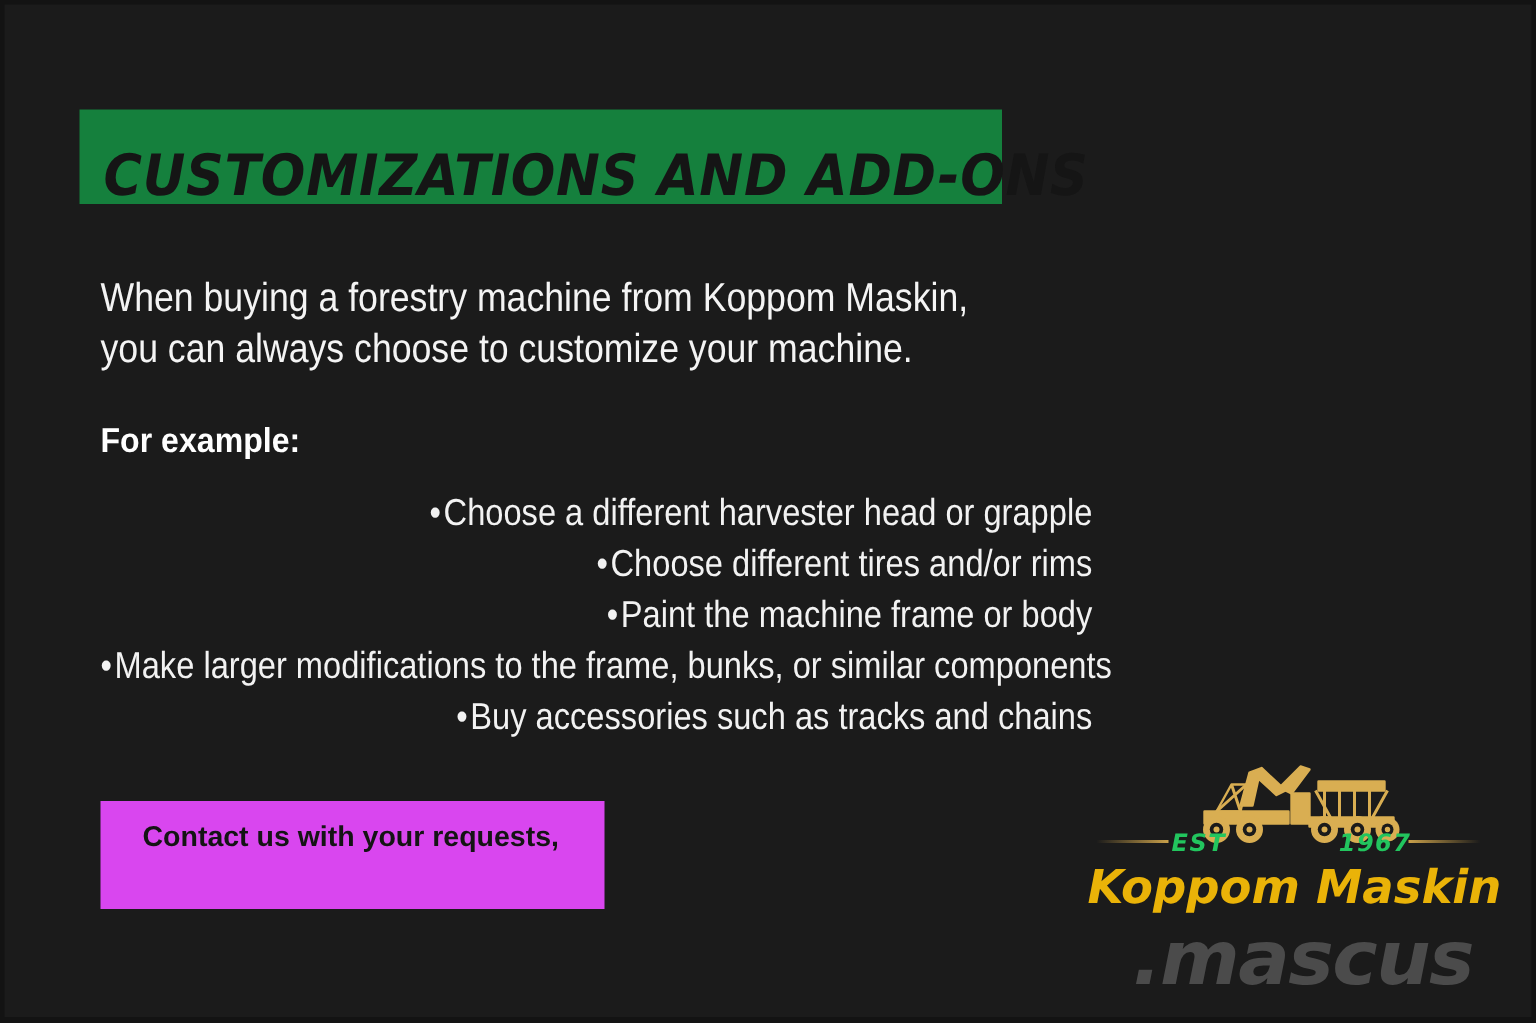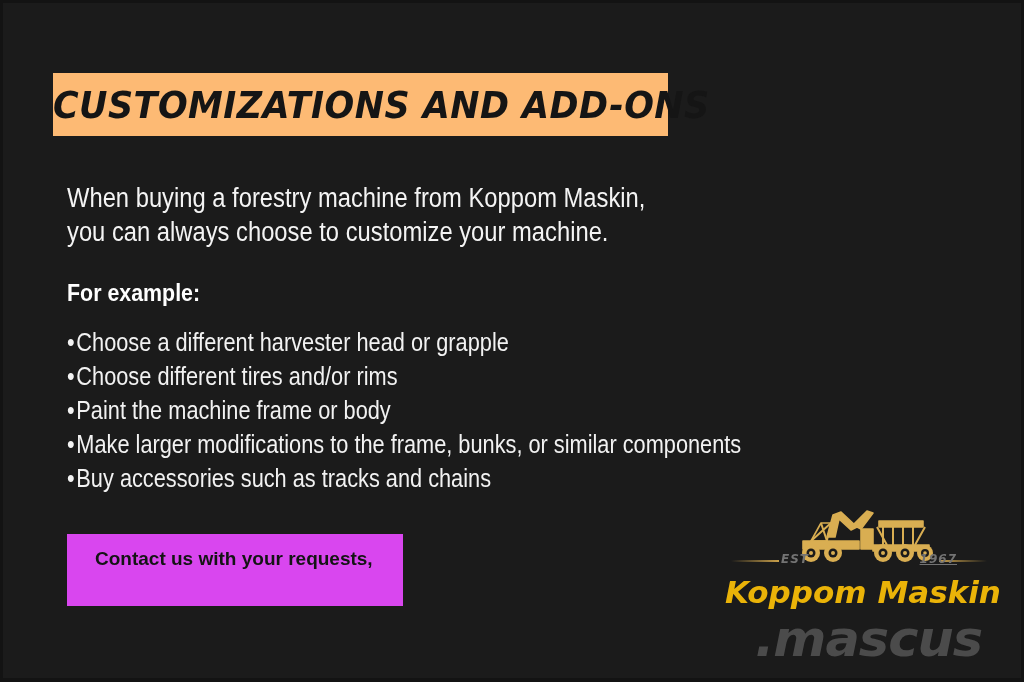--- a/index.html
+++ b/index.html
@@ -23,23 +23,24 @@
     overflow: hidden;
   }
 
   
   #title-banner {
     position: absolute;
     left: 50px;
     top: 70px;
     width: 615px;
     height: 63px;
-    background: #fdba74;
+    background: #15803d;
     display: flex;
-    align-items: center;
+    align-items: flex-end;
+    padding-left: 16px;
     box-sizing: border-box;
   }
   #title-text {
     font-family: "DejaVu Sans", sans-serif;
     font-weight: bold;
     font-style: italic;
     font-size: 38px;
     line-height: 1;
     letter-spacing: 0.5px;
     color: #151515;
@@ -81,20 +82,21 @@
 
   
   #bullets {
     position: absolute;
     left: 64px;
     top: 322px;
     width: 760px;
     list-style: none;
     margin: 0;
     padding: 0;
+    text-align: right;
   }
   #bullets li {
     color: #f2f2f2;
     font-family: "Liberation Sans", sans-serif;
     font-size: 25px;
     line-height: 34px;
     height: 34px;
     white-space: nowrap;
     transform: scaleX(0.87);
     transform-origin: left center;
@@ -154,29 +156,29 @@
     background: linear-gradient(to right, rgba(200,155,60,0), #c9a04a);
   }
   #est-row .rule.left  { left: 6px;  width: 48px; }
   #est-row .rule.right {
     right: 6px; width: 48px;
     background: linear-gradient(to left, rgba(200,155,60,0), #c9a04a);
   }
   #est-label, #year-label {
     position: absolute;
     top: 1px;
-    color: #737373;
-    font-family: "DejaVu Sans", sans-serif;
-    font-weight: bold;
-    font-style: italic;
-    font-size: 12px;
+    color: #22c55e;
+    font-family: "DejaVu Sans", sans-serif;
+    font-weight: bold;
+    font-style: italic;
+    font-size: 16px;
     letter-spacing: 1px;
   }
   #est-label  { left: 56px; }
-  #year-label { right: 36px; text-decoration: underline; }
+  #year-label { right: 52px; }
 
   #wordmark {
     position: absolute;
     left: 0;
     top: 72px;
     width: 268px;
     color: #eab308;
     font-family: "DejaVu Sans", sans-serif;
     font-weight: bold;
     font-style: italic;

